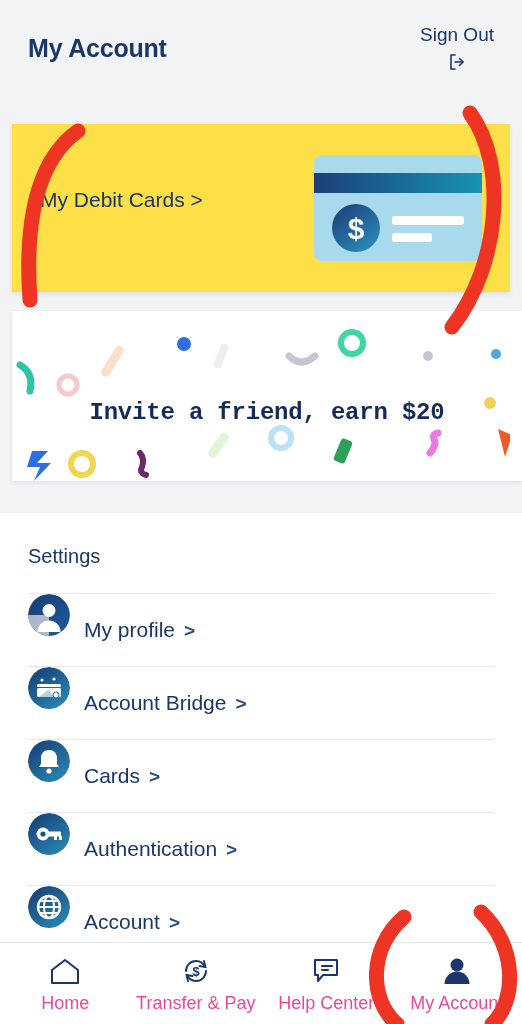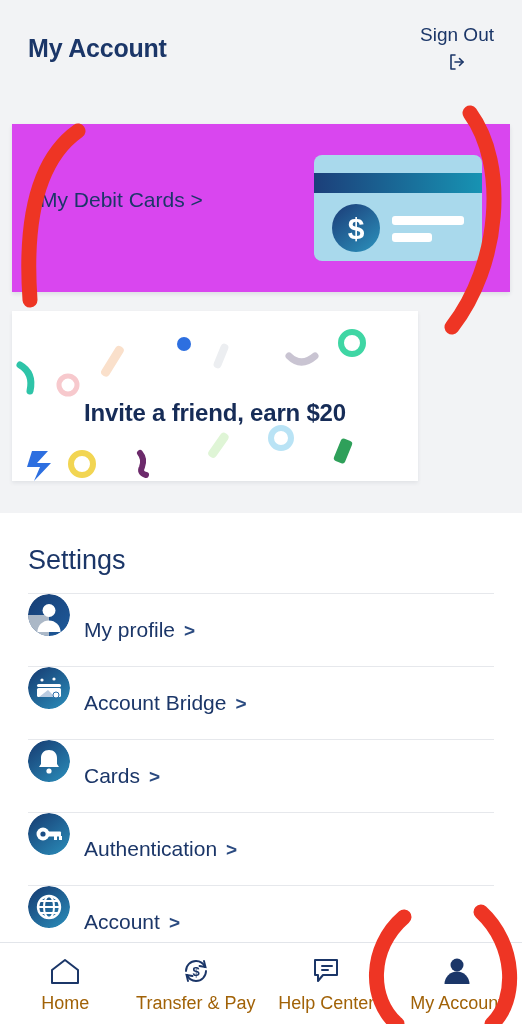--- a/index.html
+++ b/index.html
@@ -40,58 +40,59 @@
   .gray-region {
     position: absolute; top: 96px; left: 0;
     width: 522px; height: 417px;
     background: #f2f3f5;
   }
 
   
   .debit-panel {
     position: absolute; top: 124px; left: 12px;
     width: 498px; height: 168px;
-    background: #d946ef;
+    background: #fde047;
     box-shadow: 0 2px 4px rgba(30,40,70,0.10);
     display: flex; align-items: center;
   }
   .debit-label {
     position: absolute; left: 28px; top: 64px;
     font-size: 21px; color: #1b3668; font-weight: 500;
   }
   .debit-art {
     position: absolute; right: 28px; top: 31px;
     width: 168px; height: 106px;
   }
 
   
   .invite-banner {
     position: absolute; top: 311px; left: 12px;
-    width: 406px; height: 170px;
+    width: 510px; height: 170px;
     background: #ffffff;
     box-shadow: 0 2px 4px rgba(30,40,70,0.08);
     overflow: hidden;
+    font-family: Liberation Mono, monospace;
   }
   .invite-text {
     position: absolute; left: 0; right: 0; top: 88px;
     text-align: center;
     font-size: 24px; font-weight: bold;
     color: #162c57; letter-spacing: -0.2px;
   }
   .confetti { position: absolute; inset: 0; }
 
   
   .settings-section {
     position: absolute; top: 513px; left: 0;
     width: 522px; height: 511px;
     background: #ffffff;
   }
   .settings-title {
     position: absolute; left: 28px; top: 32px;
-    font-size: 27px; font-weight: 500; color: #1b3668;
+    font-size: 20px; font-weight: 500; color: #1b3668;
   }
   .settings-list {
     position: absolute; top: 80px; left: 28px;
     width: 466px;
   }
   .settings-row {
     position: relative;
     height: 73px;
     display: flex; 
     border-top: 1px solid #e6e8ec;
@@ -120,21 +121,21 @@
     display: flex;
   }
   .nav-item {
     flex: 1;
     display: flex; flex-direction: column;
     align-items: center; justify-content: center;
     gap: 5px;
   }
   .nav-icon { height: 34px; display: flex; align-items: center; }
   .nav-label {
-    font-size: 18px; color: #a16207; font-weight: 500;
+    font-size: 18px; color: #ec4899; font-weight: 500;
     white-space: nowrap;
   }
 
   
   .annotations {
     position: absolute; inset: 0;
     pointer-events: none;
   }
 </style>
 </head>

